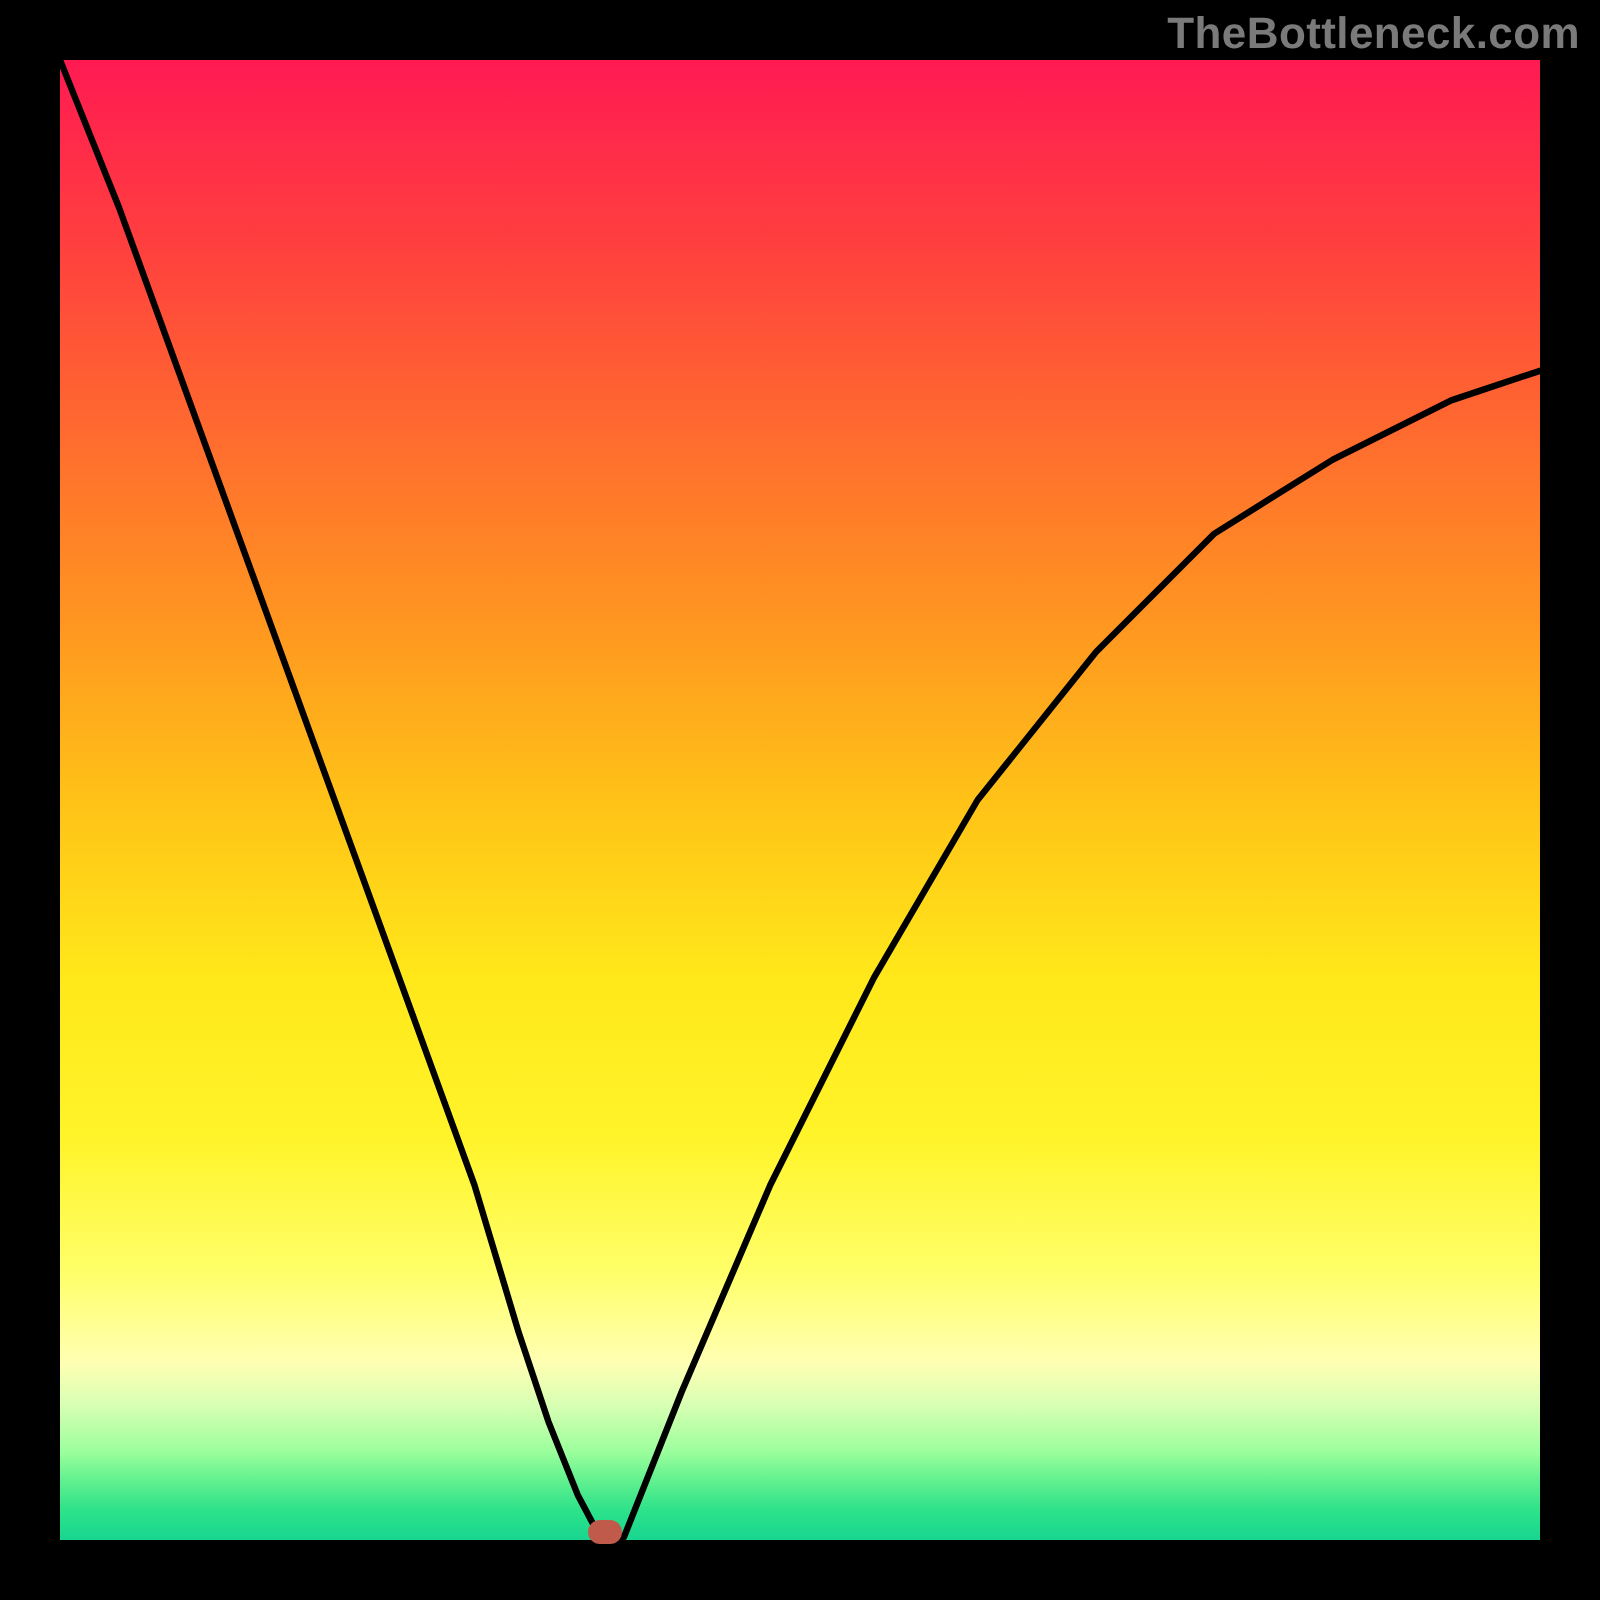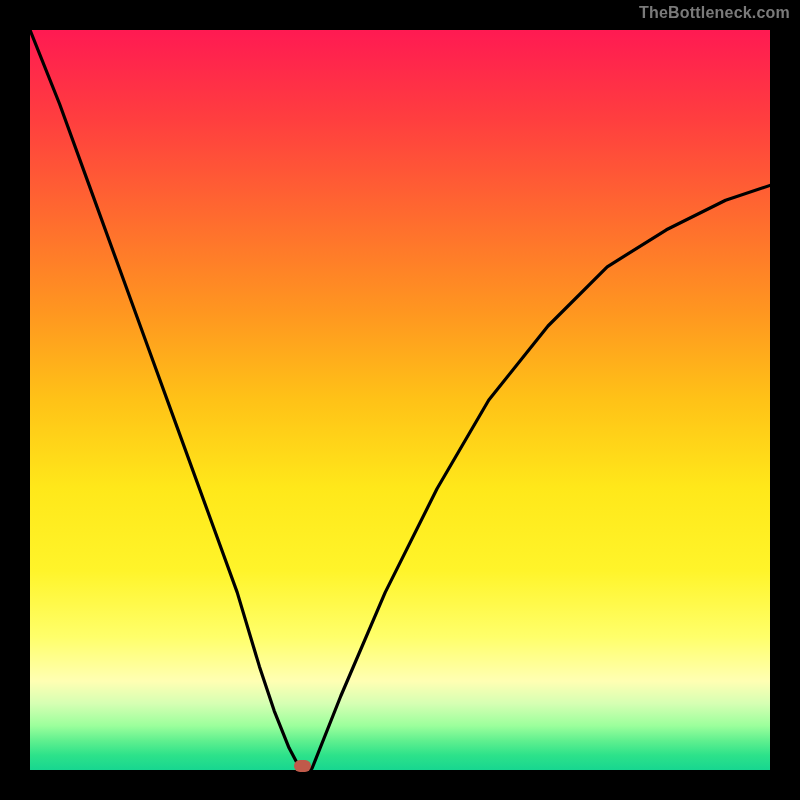--- a/index.html
+++ b/index.html
@@ -15,21 +15,21 @@
     position: relative;
     width: 800px;
     height: 800px;
     background: #000;
   }
   .watermark {
     position: absolute;
     top: 4px;
     right: 10px;
     color: #7a7a7a;
-    font-size: 16px;
+    font-size: 22px;
     font-weight: 600;
     letter-spacing: 0.2px;
     user-select: none;
     text-align: center;
   }
   .plot-area {
     position: absolute;
     left: 30px;
     top: 30px;
     width: 740px;

